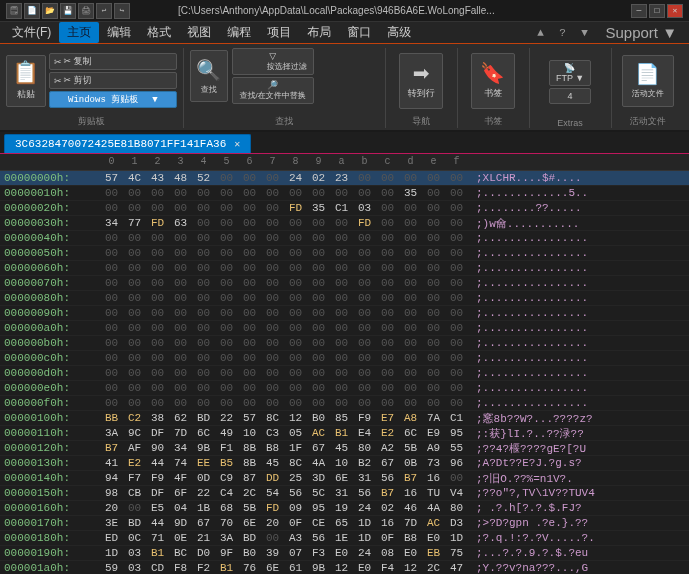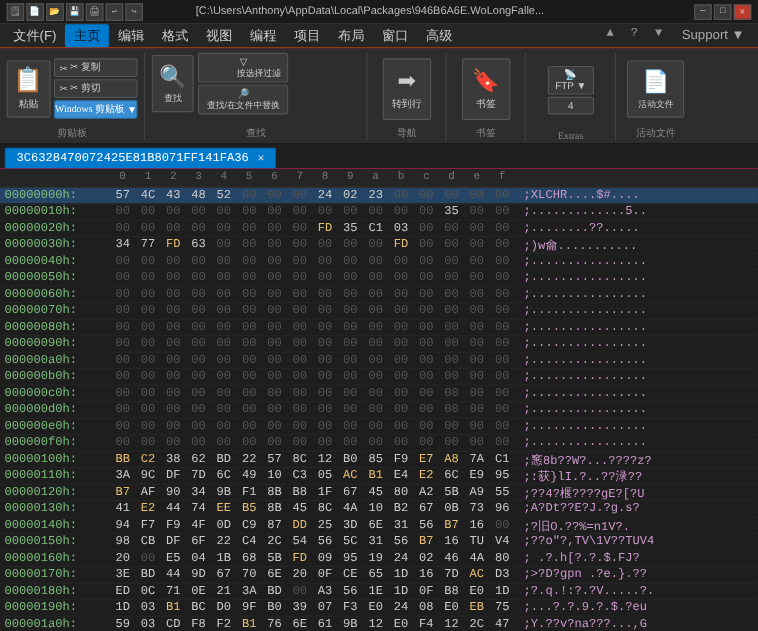--- a/index.html
+++ b/index.html
@@ -82,21 +82,21 @@
       padding: 2px 8px;
       font-size: 12px;
       font-family: Arial, sans-serif;
       color: #cccccc;
       cursor: pointer;
       border-radius: 2px;
     }
     .menu-support {
       margin-left: auto;
       padding: 2px 8px;
-      font-size: 12px;
+      font-size: 15px;
       font-family: Arial, sans-serif;
       color: #aaa;
     }
     .menu-icons {
       display: flex;
       align-items: center;
       gap: 4px;
       margin-left: auto;
     }
     .menu-icon-btn {
@@ -132,21 +132,21 @@
     .ribbon-group:last-child { border-right: none; }
     .ribbon-group-content {
       display: flex;
       flex-direction: row;
       align-items: center;
       gap: 3px;
       flex: 1;
     }
     .ribbon-group-label {
       font-size: 9px;
-      font-family: Liberation Serif, serif;
+      font-family: Liberation Sans, sans-serif;
       color: #888;
       margin-top: 2px;
       text-align: center;
     }
     .ribbon-btn-large {
       display: flex;
       flex-direction: column;
       align-items: center;
       justify-content: center;
       width: 44px;
@@ -208,28 +208,28 @@
       font-size: 9px;
       font-family: Arial, sans-serif;
       color: #ccc;
       gap: 2px;
     }
     .paste-big .icon { font-size: 22px; }
     .windows-dropdown {
       background: #3a8fd4;
       border: 1px solid #2a6fa0;
       border-radius: 2px;
-      padding: 1px 0;
+      padding: 1px 18px;
       font-size: 9px;
-      font-family: Liberation Serif, serif;
+      font-family: Liberation Mono, monospace;
       color: #fff;
       cursor: pointer;
       display: flex;
       align-items: center;
-      gap: 2px;
+      gap: 14px;
     }
 
     
     .tab-bar {
       height: 22px;
       background: #1e1e1e;
       display: flex;
       align-items: flex-end;
       padding: 0 4px;
       border-bottom: 1px solid #be185d;

